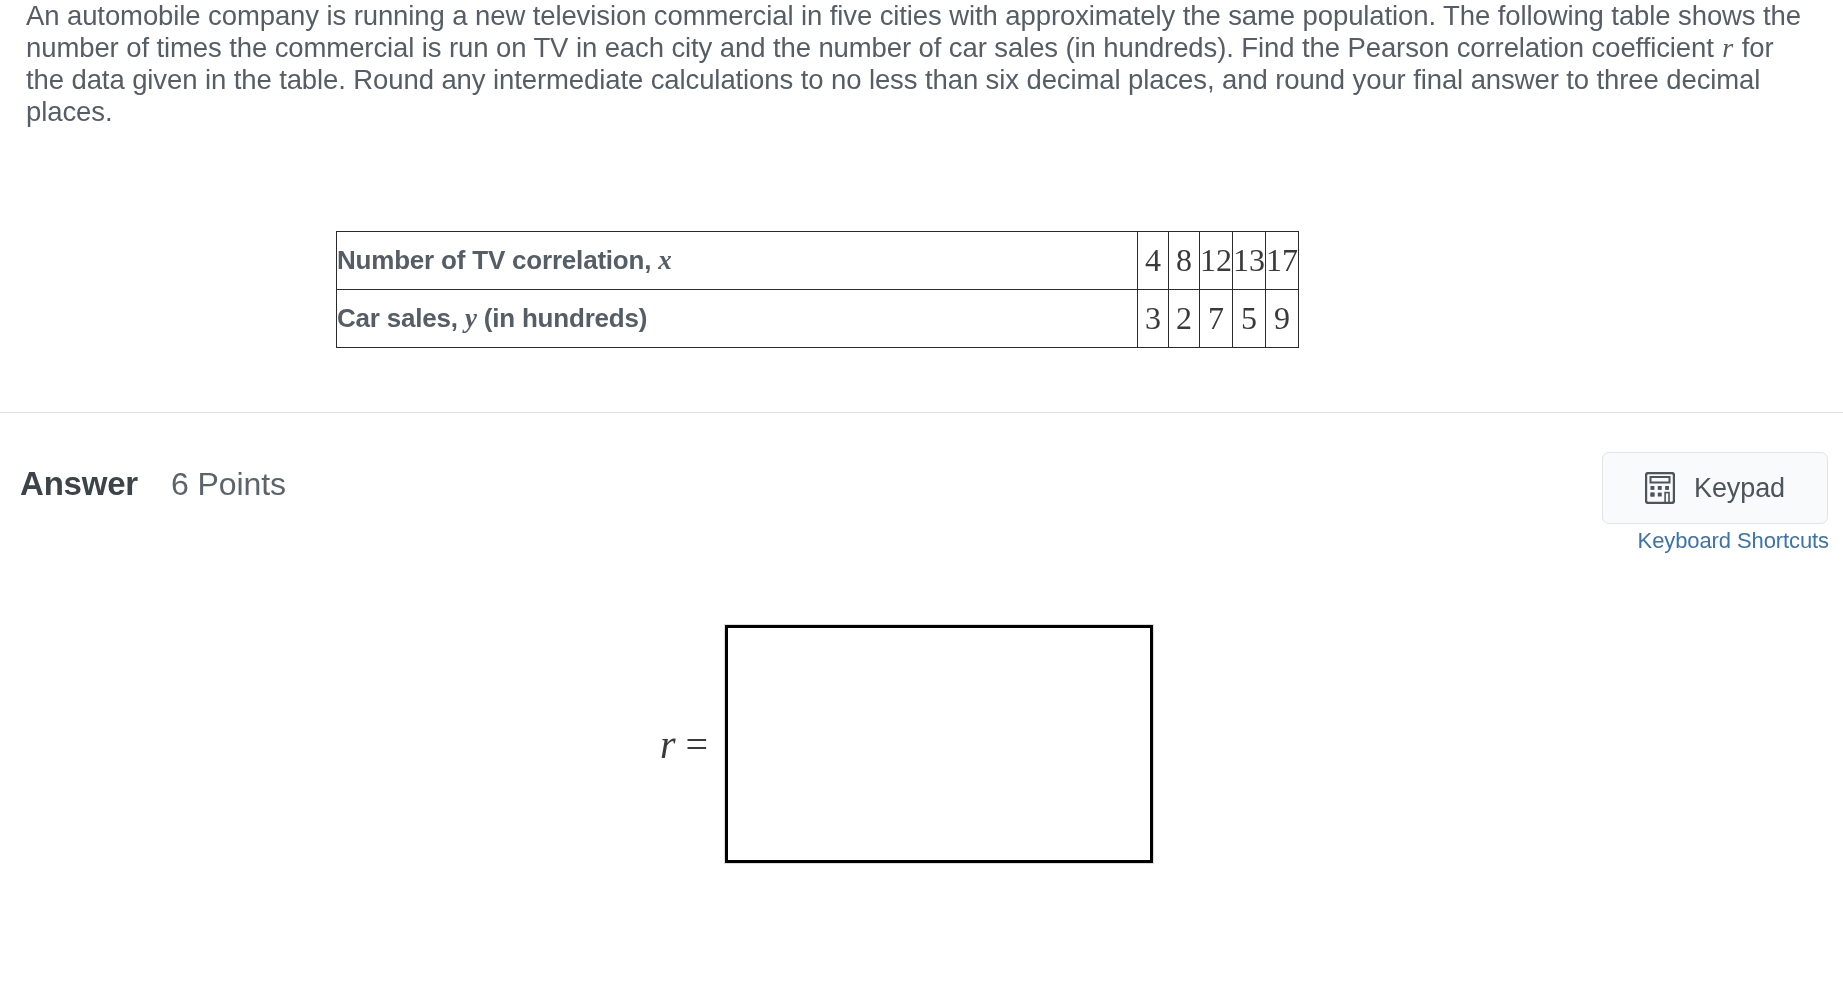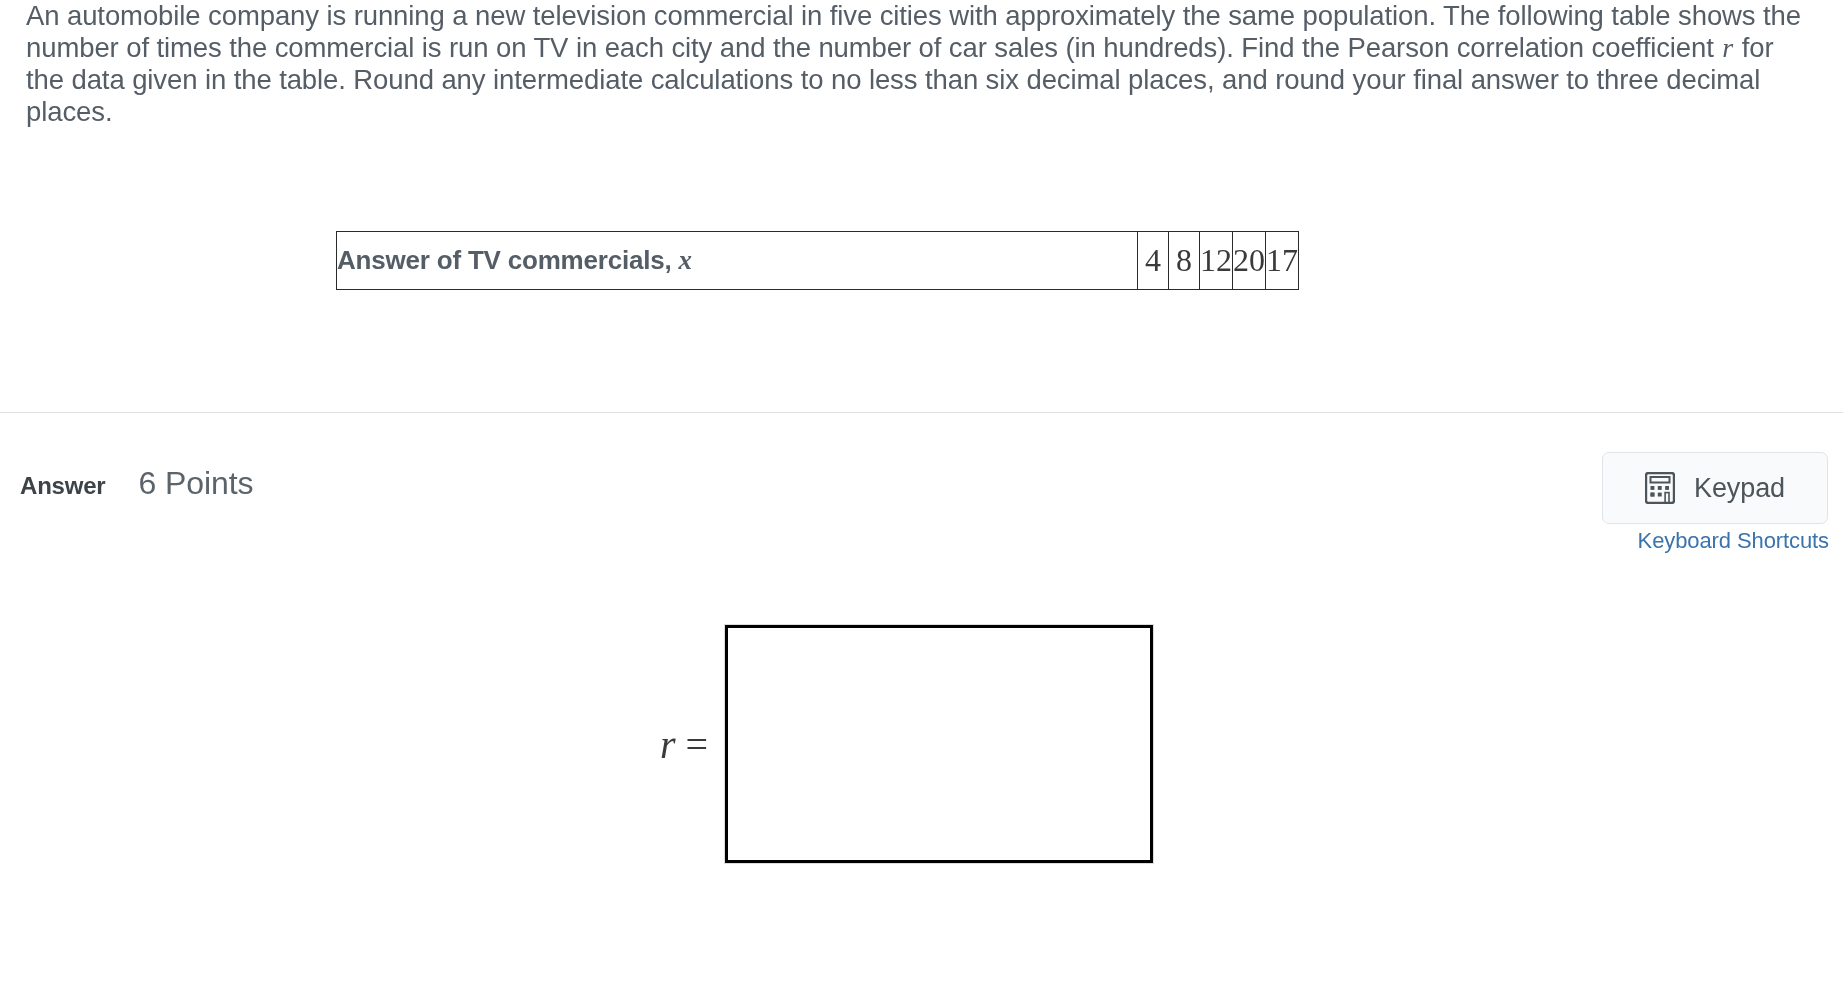--- a/index.html
+++ b/index.html
@@ -97,21 +97,21 @@
   
   .answer-header {
     position: absolute;
     left: 20px;
     top: 465px;
     display: flex;
     align-items: baseline;
     gap: 33px;
   }
   .answer-label {
-    font-size: 24px;
+    font-size: 33px;
     font-weight: bold;
     color: #3c4349;
     letter-spacing: -0.2px;
   }
   .points-label {
     font-size: 32px;
     font-weight: 400;
     color: #5b636b;
     letter-spacing: -0.1px;
   }
@@ -188,26 +188,34 @@
 <body>
 
 <div class="question-block">
   <div class="question-text"><span>An automobile company is running a new television commercial in five cities with approximately the same population. The following table shows the number of times the commercial is run on TV in each city and the number of car sales (in hundreds). Find the Pearson correlation coefficient </span><span class="mathvar">r</span><span> for the data given in the table. Round any intermediate calculations to no less than six decimal places, and round your final answer to three decimal places.</span></div>
 </div>
 
 <div class="table-wrap">
   <table class="data-table">
     <tbody>
       <tr>
-        <td class="row-label"><span>Answer of TV commercials, </span><span class="mv">x</span><span></span></td>
+        <td class="row-label"><span>Number of TV correlation, </span><span class="mv">x</span><span></span></td>
         <td class="num">4</td>
         <td class="num">8</td>
         <td class="num">12</td>
-        <td class="num">20</td>
+        <td class="num">13</td>
         <td class="num">17</td>
+      </tr>
+      <tr>
+        <td class="row-label"><span>Car sales, </span><span class="mv">y</span><span> (in hundreds)</span></td>
+        <td class="num">3</td>
+        <td class="num">2</td>
+        <td class="num">7</td>
+        <td class="num">5</td>
+        <td class="num">9</td>
       </tr>
     </tbody>
   </table>
 </div>
 
 <div class="section-divider"></div>
 
 <div class="answer-header">
   <span class="answer-label">Answer</span>
   <span class="points-label">6 Points</span>

